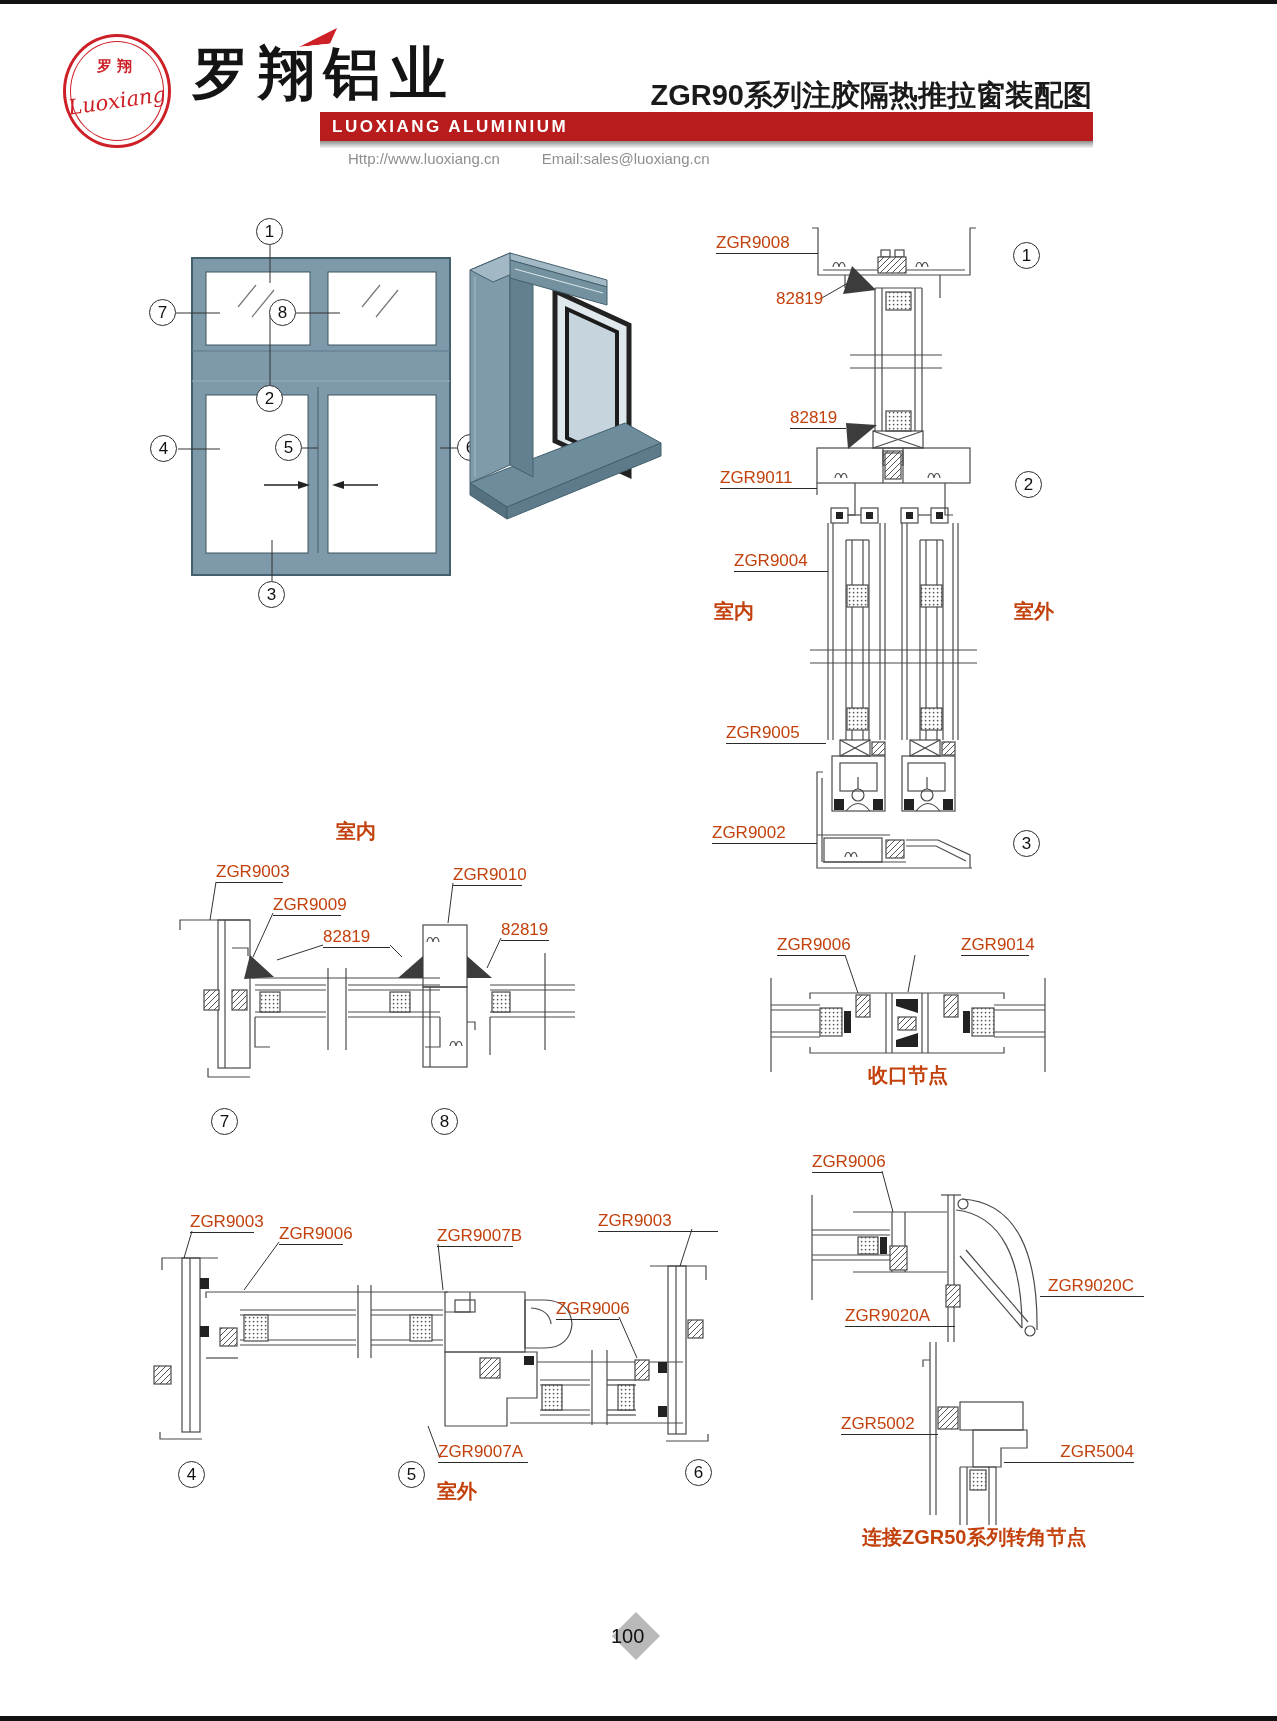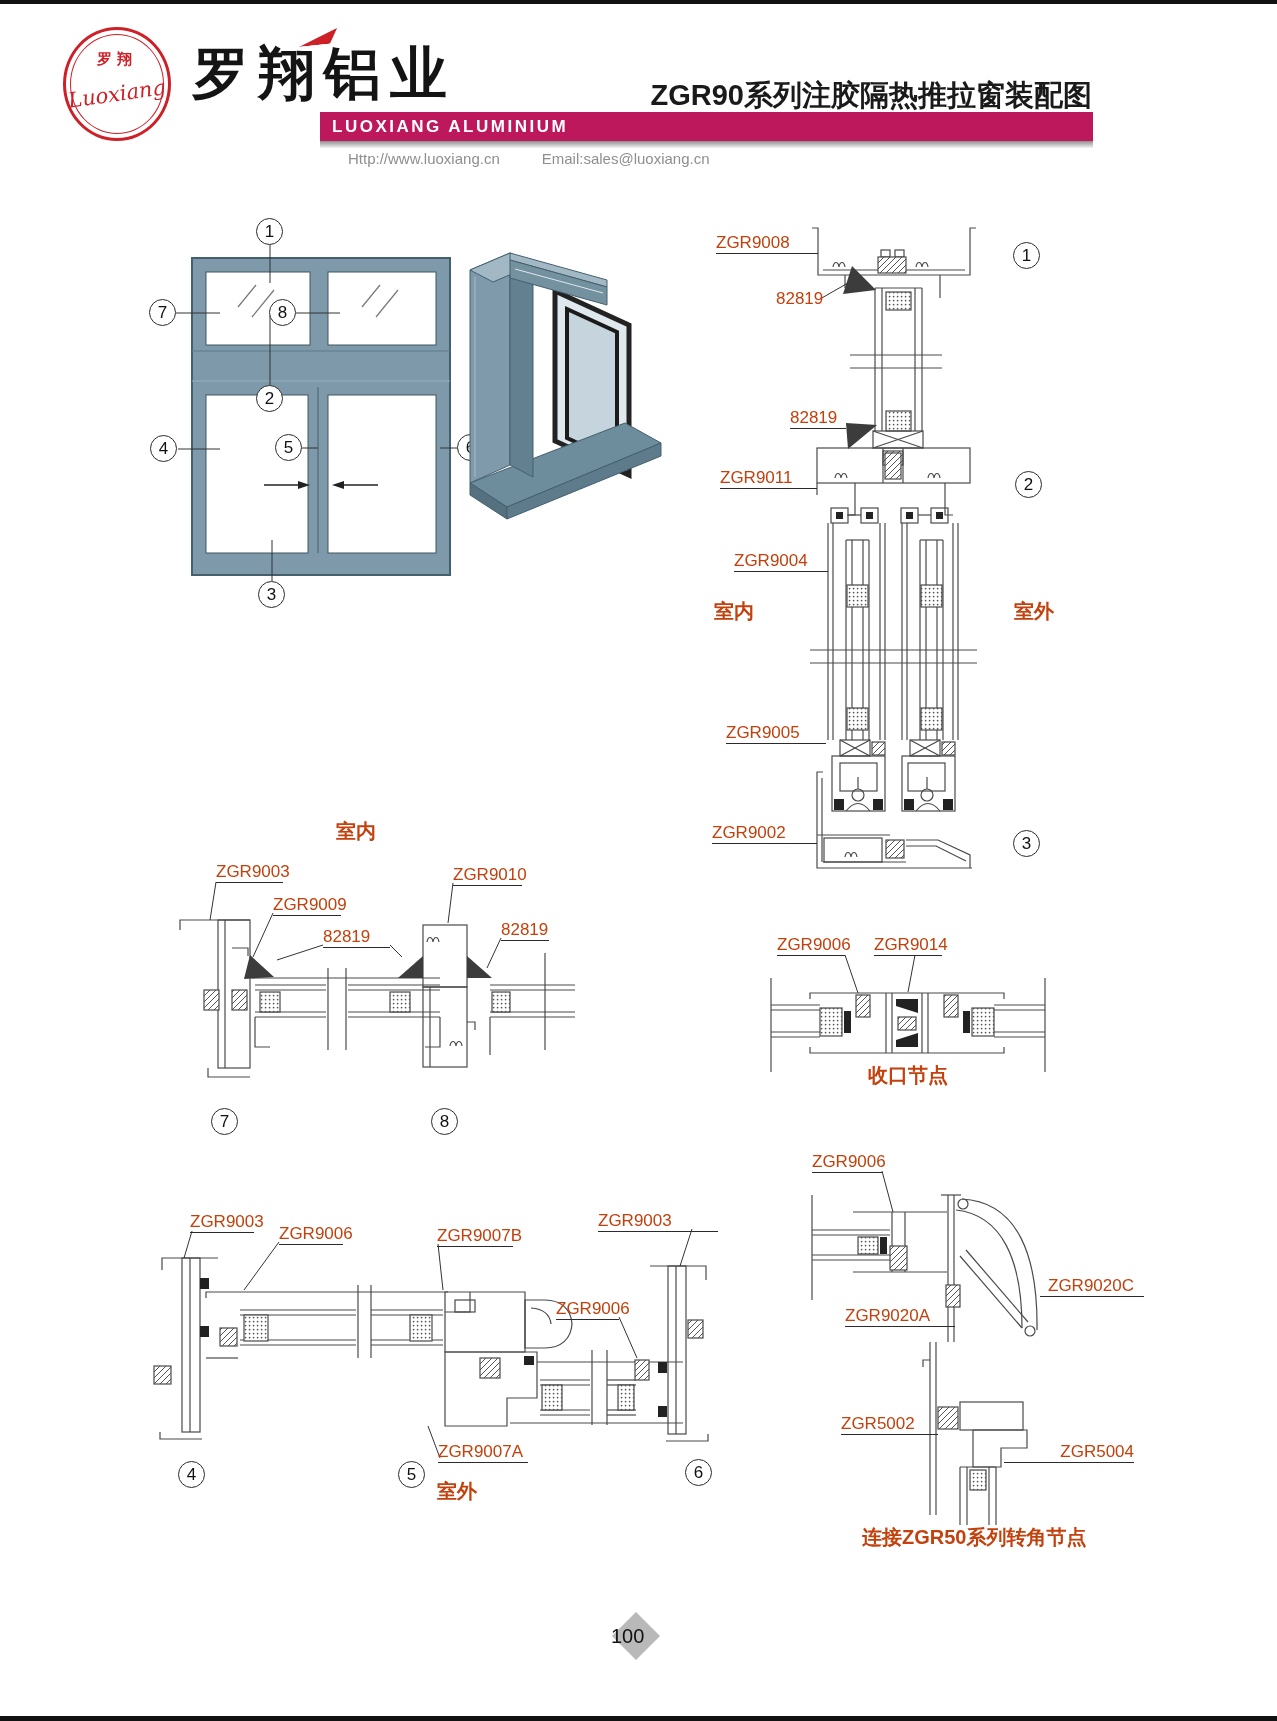--- a/index.html
+++ b/index.html
@@ -1,34 +1,34 @@
 <!DOCTYPE html>
 <html><head>
 <meta charset="utf-8">
 <style>
   html,body{margin:0;padding:0;background:#e8e8e8;}
   #page{position:relative;width:1277px;height:1721px;background:#ffffff;margin:0 auto;
         font-family:"Liberation Sans",sans-serif;overflow:hidden;}
   .abs{position:absolute;}
   .bar{position:absolute;left:0;width:1277px;background:#121212;}
   
-  #logo{position:absolute;left:63px;top:27px;width:108px;height:114px;border:3px solid #cd2027;
+  #logo{position:absolute;left:63px;top:34px;width:108px;height:114px;border:3px solid #cd2027;
         border-radius:50%;box-sizing:border-box;text-decoration:underline;}
   #logo .inner{position:absolute;left:4px;top:4px;right:4px;bottom:4px;border:1.5px solid #cd2027;border-radius:50%;}
   #logo .cnsmall{position:absolute;left:0;top:20px;width:100%;text-align:center;color:#cd2027;
         font-size:15px;font-weight:bold;letter-spacing:5px;}
   #logo .script{position:absolute;left:0;top:52px;width:100%;text-align:center;color:#cd2027;
         font-family:"DejaVu Serif",serif;font-style:italic;font-size:21px;transform:rotate(-8deg);}
   #companyCn{position:absolute;left:192px;top:36px;font-size:57px;font-weight:700;color:#141414;
         letter-spacing:9px;white-space:nowrap;}
   #redAccent{position:absolute;left:298px;top:30px;width:40px;height:15px;background:#cd2027;
         clip-path:polygon(0 100%,100% 0,78% 100%);transform:rotate(-6deg);}
   #titleCn{position:absolute;left:560px;top:76px;width:532px;text-align:right;font-size:29px;
         font-weight:bold;color:#1a1a1a;white-space:nowrap;}
-  #redBand{position:absolute;left:320px;top:112px;width:773px;height:29px;background:#be185d;
+  #redBand{position:absolute;left:320px;top:112px;width:773px;height:29px;background:#b91c1c;
         display:flex;align-items:center;justify-content:space-between;padding:0 12px;box-sizing:border-box;}
   #redBand .en1{color:#ffffff;font-weight:bold;font-size:17px;letter-spacing:2.5px;white-space:nowrap;}
   #redBand .en2{color:#ffffff;font-size:15.5px;white-space:nowrap;}
   #grayFade{position:absolute;left:320px;top:141px;width:773px;height:7px;
         background:linear-gradient(to bottom,#8f8f8f,#f4f4f4);}
   #contact{position:absolute;left:348px;top:150px;color:#8f8f8f;font-size:15px;}
   #contact span{margin-right:42px;}
   
   .plabel{position:absolute;font-size:17px;color:#c2410c;white-space:nowrap;line-height:19px;}
   .ul{border-bottom:1.5px solid #2b2b2b;padding-bottom:1px;}
@@ -340,21 +340,21 @@
       <line x1="294" y1="102" x2="345" y2="102"></line>
     </g>
     <polygon points="196,64 218,64 218,78 196,71" fill="#222"></polygon>
     <polygon points="196,112 218,112 218,98 196,105" fill="#222"></polygon>
     <g stroke="#333" stroke-width="1">
       <line x1="145" y1="20" x2="158" y2="58"></line>
       <line x1="215" y1="20" x2="208" y2="57"></line>
     </g>
   </svg>
   <div class="plabel ul" style="left:777px;top:935px;width:68px">ZGR9006</div>
-  <div class="plabel ul" style="left:874px;top:935px;width:68px">ZGR9014</div>
+  <div class="plabel ul" style="left:961px;top:935px;width:68px">ZGR9014</div>
   <div class="plabel cn" style="left:868px;top:1066px">收口节点</div>
 
   <svg class="abs" style="left:140px;top:1200px" width="570" height="270" viewBox="0 0 570 270">
     <g stroke="#4a4a4a" stroke-width="1.2" fill="none">
       <polyline points="22,70 22,58 78,58"></polyline>
       <rect x="42" y="58" width="18" height="174"></rect>
       <line x1="50" y1="58" x2="50" y2="232"></line>
       <polyline points="20,232 20,239 62,239"></polyline>
       <rect x="60" y="78" width="9" height="11" fill="#222" stroke="none"></rect>
       <rect x="60" y="126" width="9" height="11" fill="#222" stroke="none"></rect>

